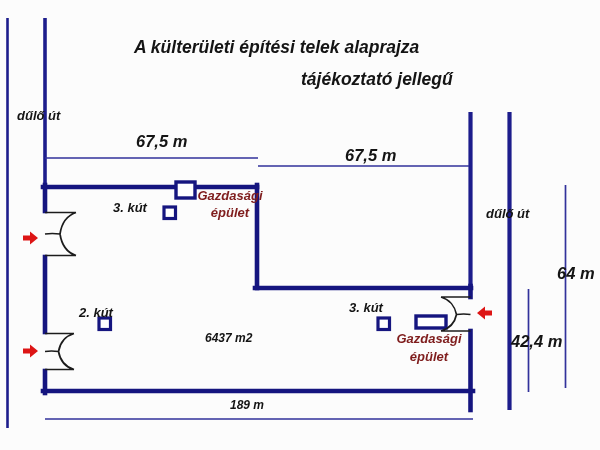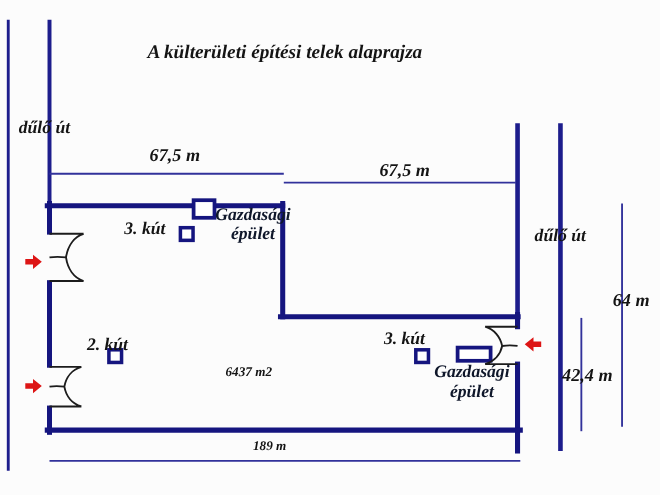--- a/index.html
+++ b/index.html
@@ -2,39 +2,39 @@
 <html><head>
 <meta charset="utf-8">
 <style>
   html,body{margin:0;padding:0;}
   body{background:#e8e8e8;}
   #stage{
     position:relative;
     width:600px;height:450px;
     background:#fcfcfc;
     overflow:hidden;
-    font-family:Liberation Serif, serif;
+    font-family:Liberation Sans, sans-serif;
   }
   #linework{position:absolute;left:0;top:0;}
   .lbl{
     position:absolute;
     color:#141414;
     font-weight:bold;
     font-style:italic;
     line-height:1;
     white-space:nowrap;
   }
   .lbl-block{
     position:absolute;
-    color:#0f172a;
+    color:#7f1d1d;
     font-weight:bold;
     font-style:italic;
     text-align:center;
   }
-  .fs16{font-size:16px;}
+  .fs16{font-size:13px;}
   .fs165{font-size:16.5px;}
   .fs17{font-size:12px;}
   .fs175{font-size:17.5px;}
 </style>
 </head>
 <body>
 
 <div id="stage">
 
   <svg id="linework" width="600" height="450" viewBox="0 0 600 450">
@@ -96,20 +96,21 @@
     </g>
 
     <g fill="#dd1515">
       <path d="M23,235.5 h7 v-4 l8,6.5 l-8,6.5 v-4 h-7 z"></path>
       <path d="M23,348.5 h7 v-4 l8,6.5 l-8,6.5 v-4 h-7 z"></path>
       <path d="M492,310.5 h-7 v-4 l-8,6.5 l8,6.5 v-4 h7 z"></path>
     </g>
   </svg>
 
   <div class="lbl fs175" style="left:134px; top:39px;">A külterületi építési telek alaprajza</div>
+  <div class="lbl fs175" style="left:301px; top:71px;">tájékoztató jellegű</div>
 
   <div class="lbl fs16" style="left:17px; top:109px;">dűlő út</div>
   <div class="lbl fs16" style="left:486px; top:207px;">dűlő út</div>
 
   <div class="lbl fs165" style="left:136px; top:133px;">67,5 m</div>
   <div class="lbl fs165" style="left:345px; top:147px;">67,5 m</div>
   <div class="lbl fs17" style="left:230px; top:399px;">189 m</div>
   <div class="lbl fs165" style="left:557px; top:265px;">64 m</div>
   <div class="lbl fs165" style="left:511px; top:333px;">42,4 m</div>
 

